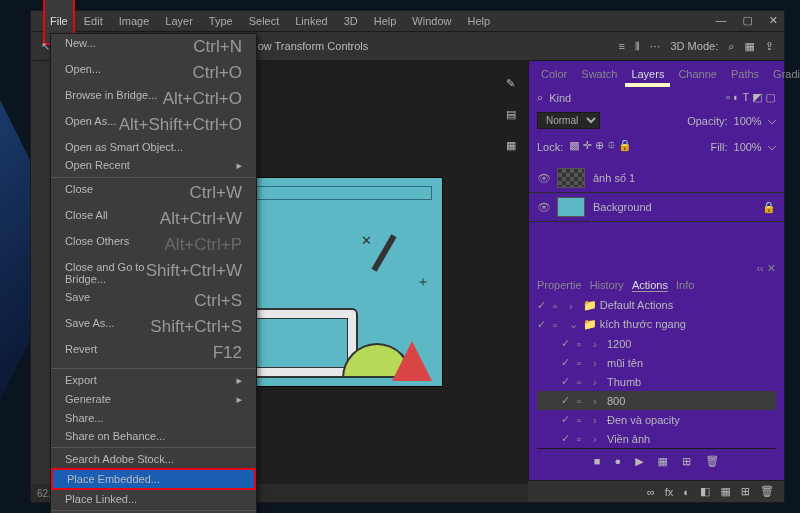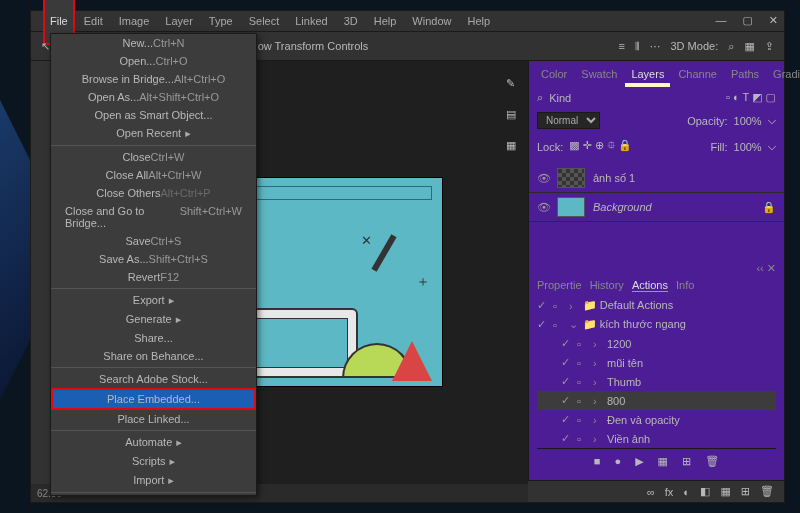--- a/index.html
+++ b/index.html
@@ -42,23 +42,23 @@
 .atabs .active{color:#ddd;border-bottom:1px solid #999}
 .action-row{display:flex;align-items:center;padding:3px 0;gap:6px;font-size:10px;color:#aaa}
 .action-row .chk{width:10px;color:#999}
 .action-row .caret{width:8px;color:#888}
 .action-row.sub{padding-left:24px}
 .action-row.hl{background:#3c3c3c}
 .action-bar{display:flex;gap:14px;justify-content:center;padding:6px 0;border-top:1px solid #1a1a1a;color:#888}
 .bottombar{position:absolute;bottom:0;right:0;height:22px;width:256px;background:#323232;border-top:1px solid #1a1a1a;display:flex;align-items:center;justify-content:flex-end;gap:10px;padding:0 10px;color:#888}
 .statusbar{position:absolute;bottom:0;left:0;height:16px;padding:2px 6px;color:#888;font-size:10px}
 .filemenu{position:absolute;left:50px;top:33px;width:207px;background:#3c3c3c;border:1px solid #1a1a1a;box-shadow:2px 2px 6px rgba(0,0,0,.5);z-index:10}
-.menu-item{display:flex;justify-content:center;padding:3px 14px;cursor:pointer;color:#c8c8c8;font-size:11px}
+.menu-item{display:flex;justify-content:space-between;padding:3px 14px;cursor:pointer;color:#c8c8c8;font-size:11px}
 .menu-item.disabled{color:#6a6a6a}
-.menu-item .sc{color:#999;font-size:11px}
+.menu-item .sc{color:#999;font-size:17px}
 .menu-item.disabled .sc{color:#6a6a6a}
 .menu-sep{height:1px;background:#555;margin:2px 0}
 .menu-item.has-sub::after{content:'▸';color:#aaa;margin-left:4px}
 .menu-hl{border:2px solid #e30613}
 .menu-hl .menu-item{background:#1a5fb4;color:#fff}
 .desktop-edge{position:absolute;left:0;top:100px;width:30px;height:300px;background:linear-gradient(135deg,#1a3a6a,#0a1530);clip-path:polygon(0 0,100% 20%,100% 80%,0 100%)}
 </style>
 </head>
 <body>
 
@@ -147,21 +147,21 @@
       </div>
       <div class="layerlist" id="layerlist">
           <div class="layer-row">
             <span class="eye">👁</span>
             <div class="thumb chk"></div>
             <span style="">ảnh số 1</span>
           </div>
           <div class="layer-row">
             <span class="eye">👁</span>
             <div class="thumb "></div>
-            <span style="font-style:italic">Background</span>
+            <span style="">Background</span>
             <span class="lock">🔒</span>
           </div>
         </div>
 
       <div class="actions-panel">
         <div style="text-align:right;color:#888">‹‹ ✕</div>
         <div class="atabs" id="atabs">
             <span>Propertie</span>
             <span>History</span>
             <span class="active">Actions</span>

